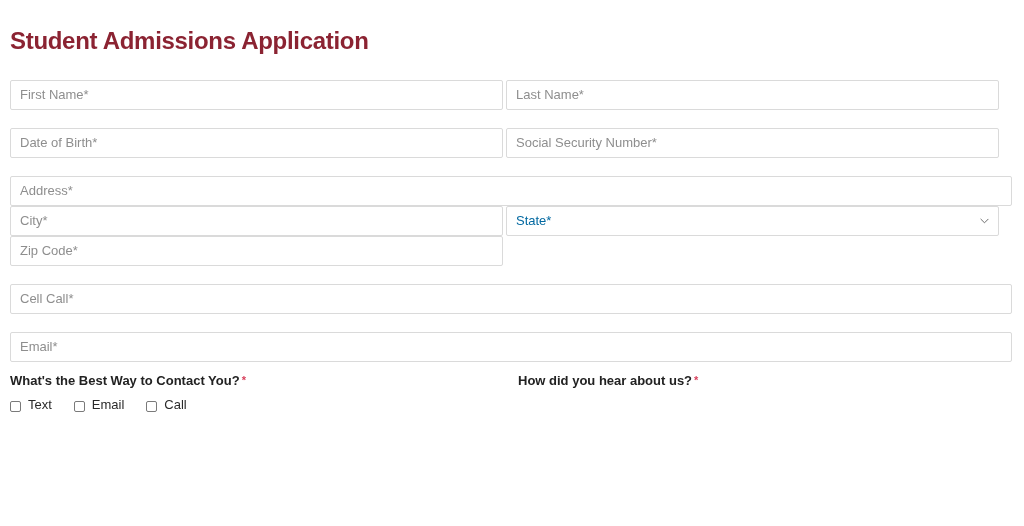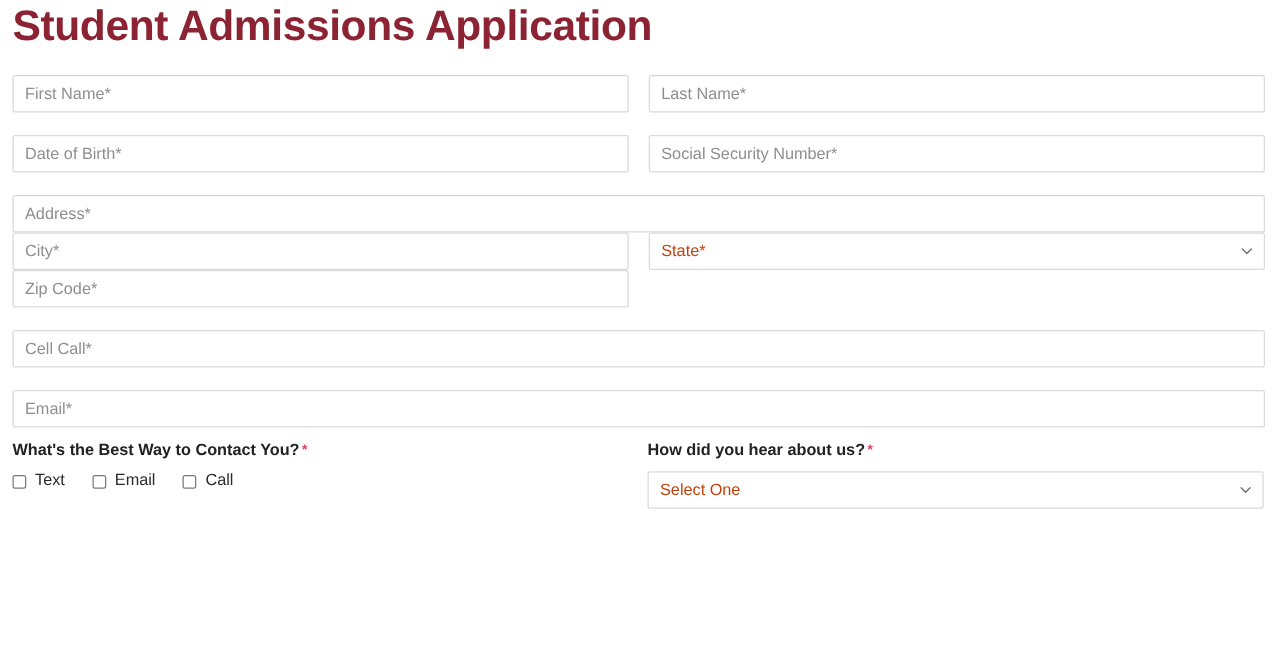--- a/index.html
+++ b/index.html
@@ -20,36 +20,36 @@
     position: relative;
     width: 1024px;
     height: 526px;
     box-sizing: border-box;
     padding: 0 10px;
   }
 
   
   .page-title {
     margin: 0;
-    padding-top: 0;
-    font-size: 34px;
+    padding-top: 20px;
+    font-size: 24px;
     line-height: 42px;
     font-weight: bold;
     letter-spacing: -0.3px;
     color: #8b2332;
     font-family: "Liberation Sans", sans-serif;
   }
 
   
   .form {
     margin-top: 18px;
   }
   .row {
     display: flex;
-    gap: 16px;
+    gap: 3px;
     margin-bottom: 18px;
   }
   .row.tight { margin-bottom: 0; }
   .col { width: 493px; flex: 0 0 493px; }
   .col.full { width: 1002px; flex: 0 0 1002px; }
   .col.spacer { visibility: hidden; }
 
   
   .field {
     box-sizing: border-box;
@@ -74,21 +74,21 @@
     box-sizing: border-box;
     width: 100%;
     height: 30px;
     line-height: 28px;
     padding: 0 26px 0 9px;
     border: 1px solid #dadada;
     border-radius: 2px;
     background: #ffffff;
     font-family: "Liberation Sans", sans-serif;
     font-size: 13px;
-    color: #c2410c;
+    color: #0369a1;
     white-space: nowrap;
     overflow: hidden;
   }
   .select .chevron {
     position: absolute;
     right: 9px;
     top: 50%;
     margin-top: -3px;
     width: 9px;
     height: 6px;
@@ -233,26 +233,18 @@
             <span class="checkbox-box"></span>
             <span class="checkbox-label">Call</span>
           </label>
         </div>
       </div>
 
       <div class="qcol">
         <div class="q-label">
           <span>How did you hear about us?</span><span class="req">*</span>
         </div>
-        <div class="select">
-          <span>Select One</span>
-          <span class="chevron">
-            <svg viewBox="0 0 10 6" width="9" height="6" aria-hidden="true">
-              <path d="M1 1 L5 5 L9 1" fill="none" stroke="#6b6b6b" stroke-width="1.1" stroke-linecap="round" stroke-linejoin="round"></path>
-            </svg>
-          </span>
-        </div>
       </div>
 
     </div>
 
   </div>
 </div>
 
 </body></html>

